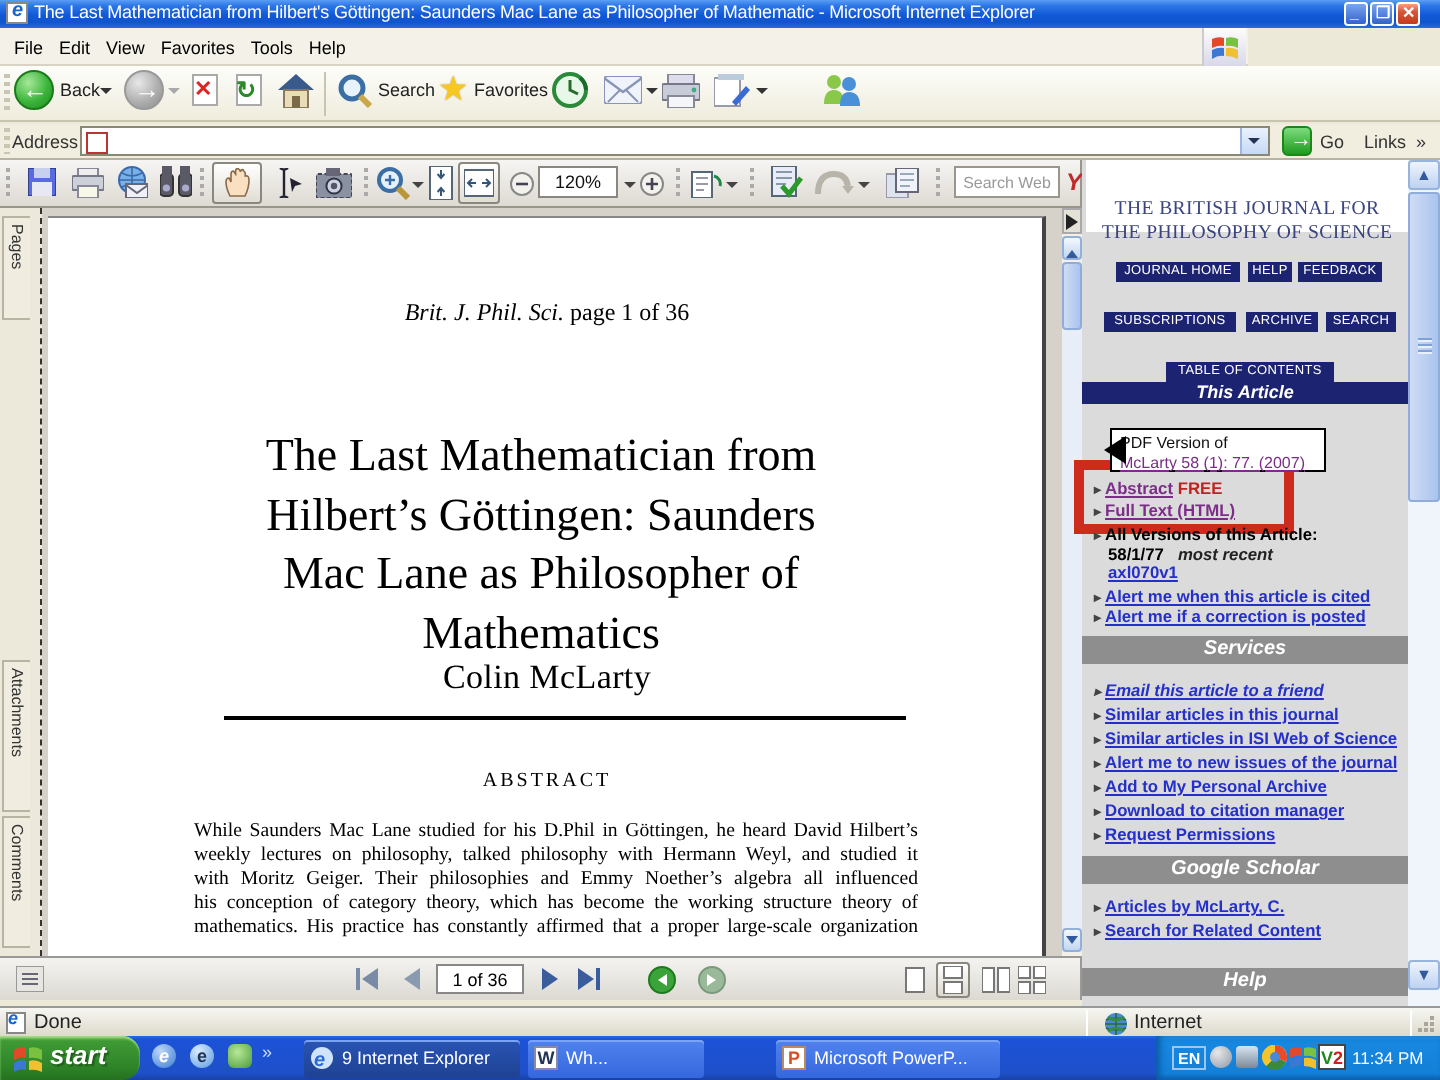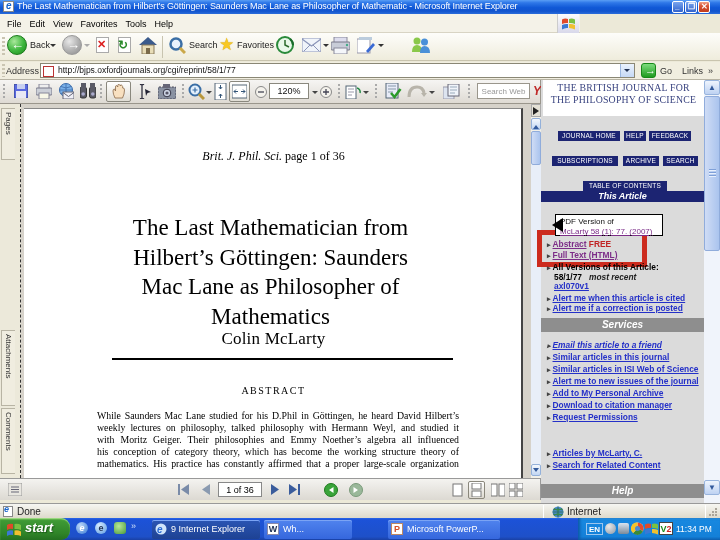--- a/index.html
+++ b/index.html
@@ -8,21 +8,21 @@
 #titlebar{left:0;top:0;width:720px;height:14px;background:linear-gradient(180deg,#5a9ef5 0%,#2e77e8 20%,#1058d6 55%,#1154ce 80%,#2a6cda 100%);}
 #titlebar .txt{position:absolute;left:17px;top:1px;color:#fff;font-weight:normal;font-size:9px;white-space:nowrap;letter-spacing:-0.1px;}
 #tbico{position:absolute;left:3px;top:1px;width:11px;height:11px;background:#fff;border:1px solid #888;}
 #tbico:after{content:"e";position:absolute;left:2px;top:-2px;color:#1a66cc;font-size:10px;font-weight:bold;font-style:italic;}
 .winbtn{position:absolute;top:1px;width:12px;height:12px;border:1px solid #fff;border-radius:2px;}
 #btnmin{left:672px;background:linear-gradient(#7aa5ee,#3263cd);}
 #btnmax{left:685px;background:linear-gradient(#7aa5ee,#3263cd);}
 #btnclose{left:698px;background:linear-gradient(#f1a188,#d75536 40%,#c13b1c);}
 .winbtn span{position:absolute;color:#fff;font-size:8px;font-weight:bold;left:2px;top:0px;}
 
-#menubar{left:0;top:14px;width:580px;height:19px;background:#f4f2e8;border-bottom:1px solid #d8d4c4;}
+#menubar{left:0;top:14px;width:624px;height:19px;background:#f4f2e8;border-bottom:1px solid #d8d4c4;}
 #menubar .mi{float:left;font-size:9px;color:#000;padding:5px 4px 0 4px;}
 #menubar .mi:first-child{margin-left:3px;}
 #throbber{position:absolute;right:1px;top:0;width:22px;height:19px;background:linear-gradient(#fdfdfd,#d8d8ea);border-left:1px solid #ccc;}
 
 #toolbar{left:0;top:33px;width:720px;height:28px;background:linear-gradient(#fdfdfa,#efecdc);border-bottom:1px solid #c9c4ae;}
 .tbtxt{font-size:9px;color:#222;}
 .sep{position:absolute;top:3px;width:1px;height:22px;background:#c8c4b0;}
 
 #addrbar{left:0;top:62px;width:720px;height:18px;background:#f1eee0;border-bottom:1px solid #b7b3a3;}
 #addrlbl{position:absolute;left:6px;top:4px;font-size:9px;color:#333;}
@@ -50,21 +50,21 @@
 .serif{font-family:"Liberation Serif",serif;color:#000;}
 #hdrline{left:0;top:40px;width:499px;text-align:center;font-size:12px;}
 #ptitle{left:0;top:104px;width:493px;text-align:center;font-size:23px;line-height:29.5px;}
 #pauthor{left:0;top:220px;width:499px;text-align:center;font-size:17px;letter-spacing:0.2px;}
 #prule{left:88px;top:249px;width:341px;height:2px;background:#000;}
 #pabs{left:0;top:276px;width:499px;text-align:center;font-size:10px;letter-spacing:1.5px;}
 #ptext{left:73px;top:301px;width:362px;font-size:9.8px;line-height:12px;text-align:justify;}
 #ptext div{text-align:justify;text-align-last:justify;height:12px;overflow:hidden;white-space:nowrap;}
 
 #sidebar{left:541px;top:80px;width:163px;height:423px;background:#dbdbdb;font-size:8px;}
-#sblogo{position:absolute;left:2px;top:0;width:161px;height:36px;background:#fff;color:#3a4480;font-family:"Liberation Serif",serif;text-align:center;font-size:9.8px;line-height:11.5px;padding-top:2px;letter-spacing:0.2px;white-space:nowrap;}
+#sblogo{position:absolute;left:2px;top:0;width:161px;height:36px;background:#fff;color:#3a4480;font-family:"Liberation Serif",serif;text-align:center;font-size:9.8px;line-height:11.5px;padding-top:19px;letter-spacing:0.2px;white-space:nowrap;}
 .navbtn{position:absolute;height:10px;background:#1c2472;color:#fff;font-size:6.5px;text-align:center;line-height:10px;letter-spacing:0.2px;white-space:nowrap;overflow:hidden;}
 #thisart{position:absolute;left:0;top:111px;width:163px;height:11px;background:#1c2472;color:#fff;font-style:italic;font-weight:bold;text-align:center;font-size:9px;line-height:11px;}
 #callout{position:absolute;left:14px;top:134px;width:108px;height:22px;background:#fff;border:1px solid #000;font-size:8px;line-height:9.5px;padding:2px 0 0 4px;z-index:3;}
 #callout:before{content:"";position:absolute;left:-11px;top:3px;border:7px solid transparent;border-right:11px solid #000;}
 .sbl{position:absolute;left:6px;white-space:nowrap;font-weight:bold;font-size:8.4px;z-index:3;}
 .sbl .b{color:#000;}
 .sbl:before{content:"\25B8";color:#444;font-size:7px;margin-right:2px;}
 .sbl.nb:before{content:"";margin:0;}
 .lnk{color:#2430c8;text-decoration:underline;}
 .vis{color:#7c2d88;text-decoration:underline;}
@@ -176,21 +176,20 @@
       <circle cx="13.5" cy="6" r="3.5" fill="#4a90d8"></circle>
       <path d="M9 17 Q9 10 13.5 10 Q19 10 19 17 Z" fill="#4a90d8"></path>
     </svg>
 </div>
 
 <div class="a" id="addrbar">
   <div class="a" style="left:2px;top:2px;width:3px;height:13px;background:repeating-linear-gradient(180deg,#cac5b2 0 2px,transparent 2px 4px);"></div>
   <div id="addrlbl">Address</div>
   <div id="addrbox">
       <div id="addricon"></div>
-      <div class="u">http://bjps.oxfordjournals.org/cgi/reprint/58/1/77</div>
       <div id="addrdrop"></div>
     </div>
   <div id="gobtn"></div>
     <div id="gotxt">Go</div>
     <div id="linkstxt">Links &nbsp;»</div>
 </div>
 
 <div class="a" id="acrobar">
   <div class="grip" style="left:3px;"></div>
   <svg class="a" style="left:14px;top:4px;" width="14" height="14">
@@ -345,20 +344,21 @@
   <div class="sbl" style="top:213px;"><span class="lnk">Alert me when this article is cited</span></div>
   <div class="sbl" style="top:223px;"><span class="lnk">Alert me if a correction is posted</span></div>
   <div class="graybar" style="top:238px;">Services</div>
   <div class="sbl" style="top:260px;font-style:italic;"><span class="lnk">Email this article to a friend</span></div>
   <div class="sbl" style="top:272px;"><span class="lnk">Similar articles in this journal</span></div>
   <div class="sbl" style="top:284px;"><span class="lnk">Similar articles in ISI Web of Science</span></div>
   <div class="sbl" style="top:296px;"><span class="lnk">Alert me to new issues of the journal</span></div>
   <div class="sbl" style="top:308px;"><span class="lnk">Add to My Personal Archive</span></div>
   <div class="sbl" style="top:320px;"><span class="lnk">Download to citation manager</span></div>
   <div class="sbl" style="top:332px;"><span class="lnk">Request Permissions</span></div>
+  <div class="graybar" style="top:348px;">Google Scholar</div>
   <div class="sbl" style="top:368px;"><span class="lnk">Articles by McLarty, C.</span></div>
   <div class="sbl" style="top:380px;"><span class="lnk">Search for Related Content</span></div>
   <div class="graybar" style="top:404px;">Help</div>
   <div id="redbox"></div>
 </div>
 
 <div class="a" id="bsb">
   <div class="sbtn" style="top:0;">▲</div>
   <div id="bthumb"></div>
   <div class="sbtn" style="top:400px;">▼</div>

